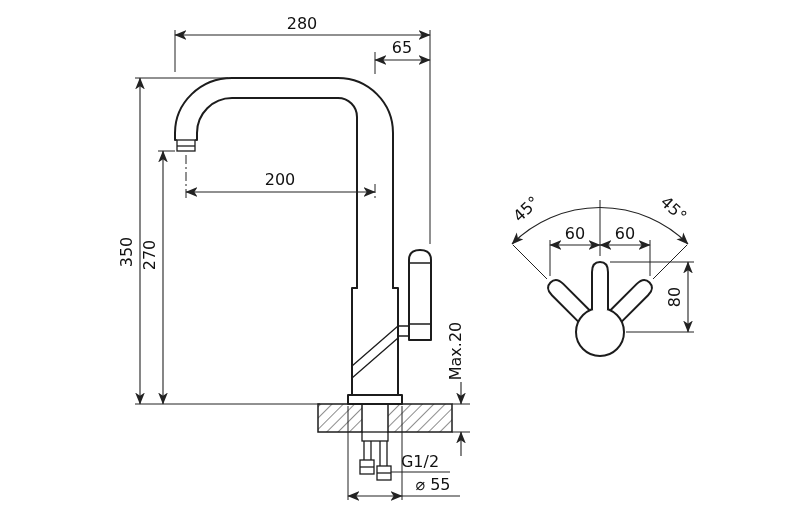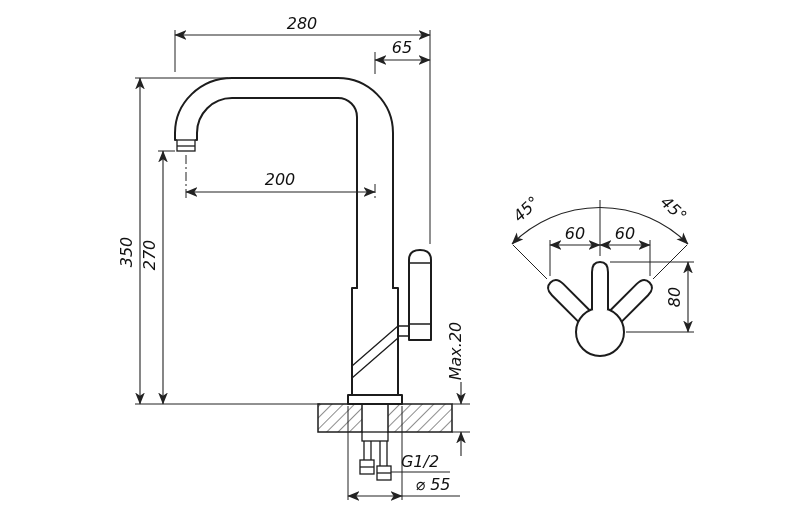--- a/index.html
+++ b/index.html
@@ -1,16 +1,16 @@
 <!DOCTYPE html>
 <html><head>
 <meta charset="utf-8">
 <style>
   html,body{margin:0;padding:0;background:#fff;}
-  .page{width:800px;height:526px;background:#fff;position:relative;overflow:hidden;font-style:italic;}
+  .page{width:800px;height:526px;background:#fff;position:relative;overflow:hidden;}
   svg{display:block;}
   .obj{stroke:#1c1c1c;stroke-width:2;fill:none;stroke-linejoin:round;stroke-linecap:round;}
   .objf{stroke:#1c1c1c;stroke-width:2;fill:#fff;stroke-linejoin:round;}
   .thin{stroke:#1c1c1c;stroke-width:1.3;fill:none;}
   .dim{stroke:#222;stroke-width:1.1;fill:none;}
   .ext{stroke:#222;stroke-width:1;fill:none;}
   .cl{stroke:#222;stroke-width:1;fill:none;stroke-dasharray:9 3 2 3;}
   .hatchrect{fill:url(#hatch);stroke:#1c1c1c;stroke-width:1.5;}
   text{font-family:"DejaVu Sans","Liberation Sans",sans-serif;font-size:16px;fill:#111;}
 </style>

